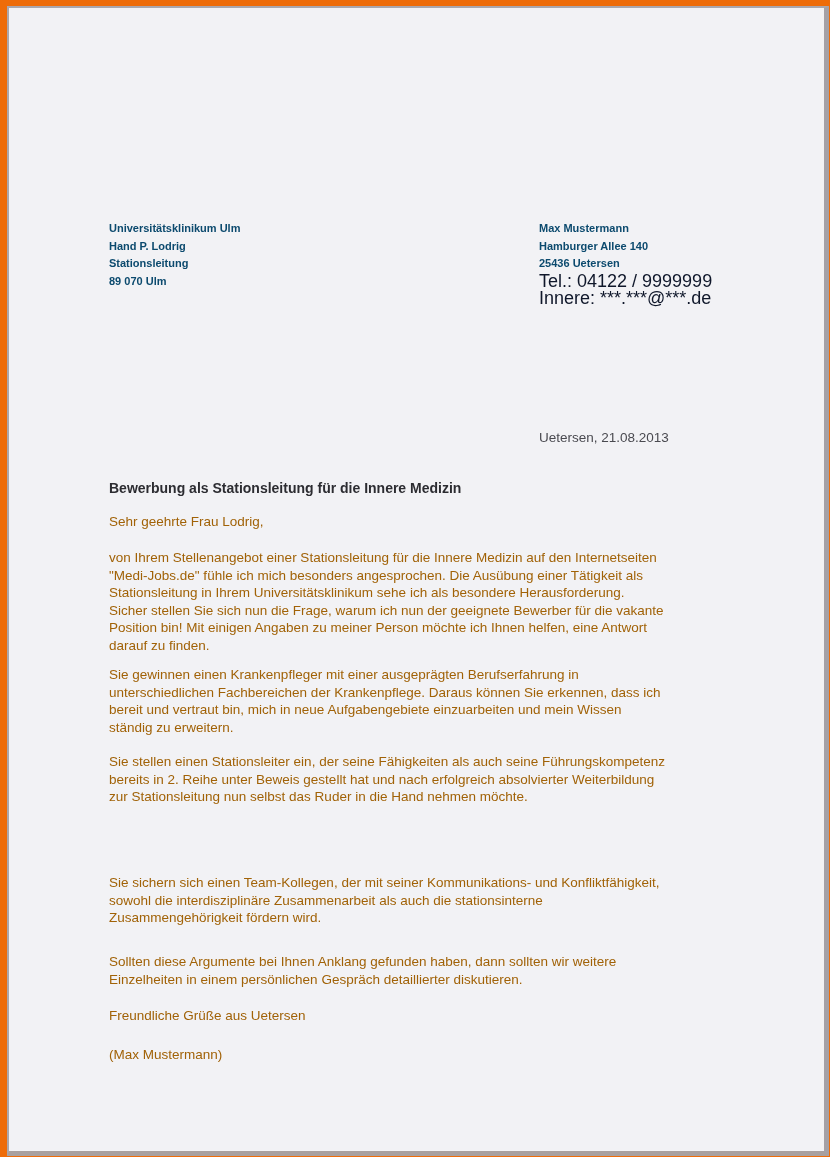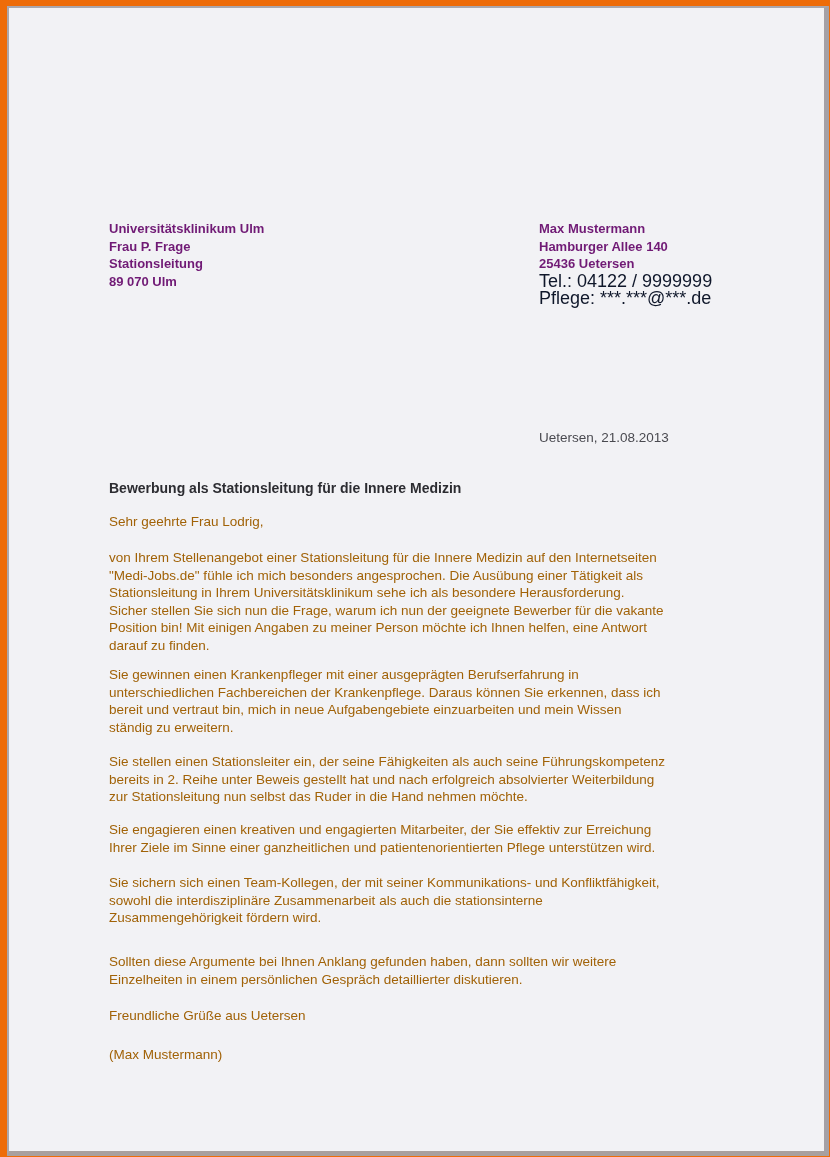--- a/index.html
+++ b/index.html
@@ -27,24 +27,24 @@
     border-right: 5px solid #A5A1A6;
     border-bottom: 5px solid #A8A09F;
     box-sizing: content-box;
   }
   .page * {
     font-family: "Liberation Sans", "DejaVu Sans", sans-serif;
     color: #3F3F45;
   }
   .abs { position: absolute; }
   .addr-line {
-    font-size: 13px;
+    font-size: 11px;
     line-height: 17.5px;
     font-weight: bold;
-    color: #701a75;
+    color: #0c4a6e;
   }
   .contact-line {
     font-size: 18px;
     line-height: 17.5px;
     font-weight: normal;
     color: #0f172a;
   }
   .date {
     font-size: 13.5px;
     line-height: 17.5px;
@@ -79,31 +79,31 @@
   .signature   { left: 100px; top: 1038px; }
 </style>
 </head>
 <body>
 
 <div class="frame">
   <div class="page">
 
     <div class="abs recipient">
       <div class="addr-line">Universitätsklinikum Ulm</div>
-      <div class="addr-line">Frau P. Frage</div>
+      <div class="addr-line">Hand P. Lodrig</div>
       <div class="addr-line">Stationsleitung</div>
       <div class="addr-line">89 070 Ulm</div>
     </div>
 
     <div class="abs sender">
       <div class="addr-line">Max Mustermann</div>
       <div class="addr-line">Hamburger Allee 140</div>
       <div class="addr-line">25436 Uetersen</div>
       <div class="contact-line">Tel.: 04122 / 9999999</div>
-      <div class="contact-line">Pflege: ***.***@***.de</div>
+      <div class="contact-line">Innere: ***.***@***.de</div>
     </div>
 
     <div class="abs date">Uetersen, 21.08.2013</div>
 
     <div class="abs subject">Bewerbung als Stationsleitung für die Innere Medizin</div>
 
     <div class="abs salutation">Sehr geehrte Frau Lodrig,</div>
 
     <div class="abs para p1">von Ihrem Stellenangebot einer Stationsleitung für die Innere Medizin auf den Internetseiten
 "Medi-Jobs.de" fühle ich mich besonders angesprochen. Die Ausübung einer Tätigkeit als
@@ -111,22 +111,20 @@
 Sicher stellen Sie sich nun die Frage, warum ich nun der geeignete Bewerber für die vakante
 Position bin! Mit einigen Angaben zu meiner Person möchte ich Ihnen helfen, eine Antwort
 darauf zu finden.</div>
     <div class="abs para p2">Sie gewinnen einen Krankenpfleger mit einer ausgeprägten Berufserfahrung in
 unterschiedlichen Fachbereichen der Krankenpflege. Daraus können Sie erkennen, dass ich
 bereit und vertraut bin, mich in neue Aufgabengebiete einzuarbeiten und mein Wissen
 ständig zu erweitern.</div>
     <div class="abs para p3">Sie stellen einen Stationsleiter ein, der seine Fähigkeiten als auch seine Führungskompetenz
 bereits in 2. Reihe unter Beweis gestellt hat und nach erfolgreich absolvierter Weiterbildung
 zur Stationsleitung nun selbst das Ruder in die Hand nehmen möchte.</div>
-    <div class="abs para p4">Sie engagieren einen kreativen und engagierten Mitarbeiter, der Sie effektiv zur Erreichung
-Ihrer Ziele im Sinne einer ganzheitlichen und patientenorientierten Pflege unterstützen wird.</div>
     <div class="abs para p5">Sie sichern sich einen Team-Kollegen, der mit seiner Kommunikations- und Konfliktfähigkeit,
 sowohl die interdisziplinäre Zusammenarbeit als auch die stationsinterne
 Zusammengehörigkeit fördern wird.</div>
     <div class="abs para p6">Sollten diese Argumente bei Ihnen Anklang gefunden haben, dann sollten wir weitere
 Einzelheiten in einem persönlichen Gespräch detaillierter diskutieren.</div>
 
     <div class="abs closing">Freundliche Grüße aus Uetersen</div>
 
     <div class="abs signature">(Max Mustermann)</div>
 

